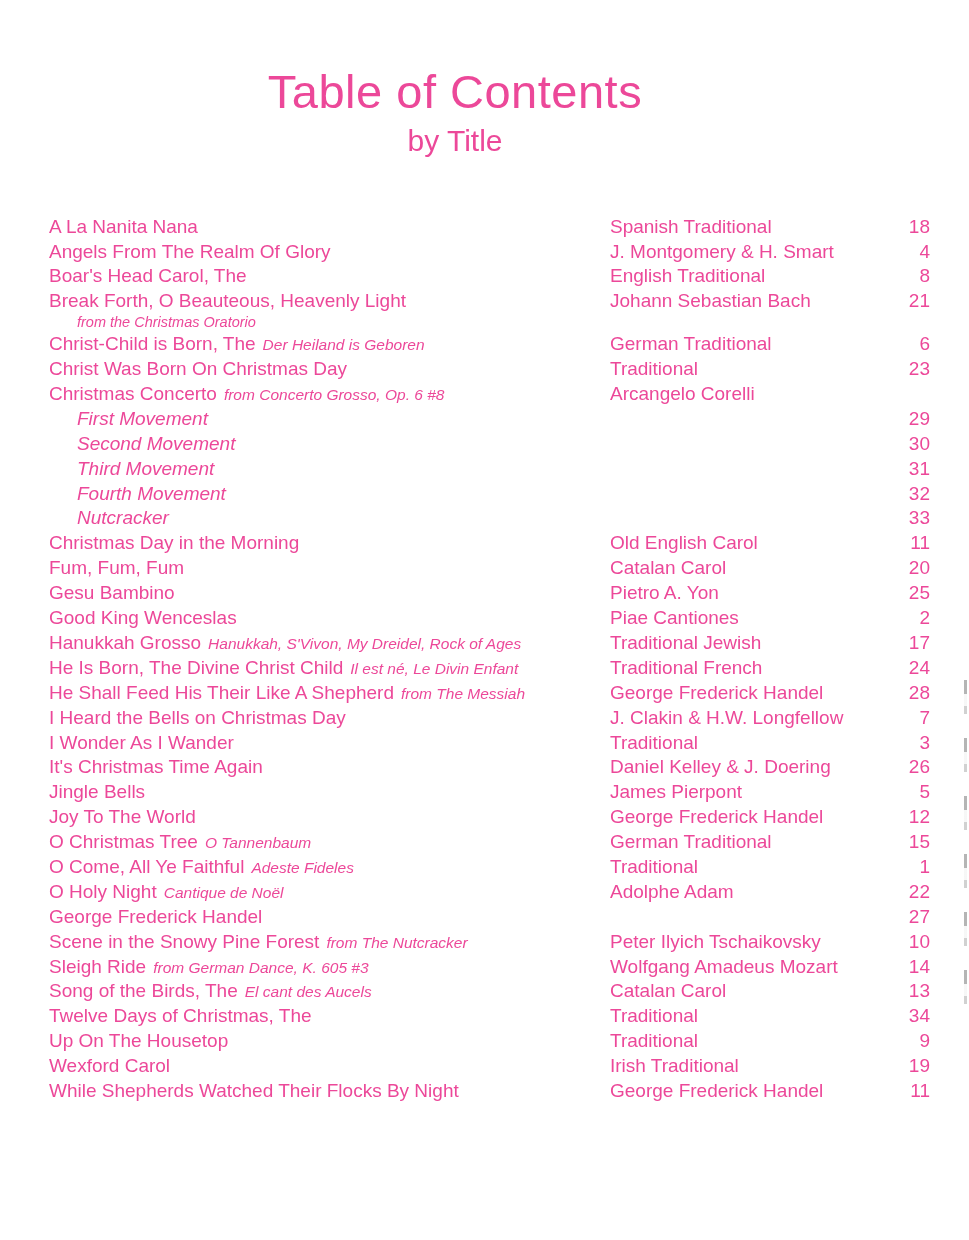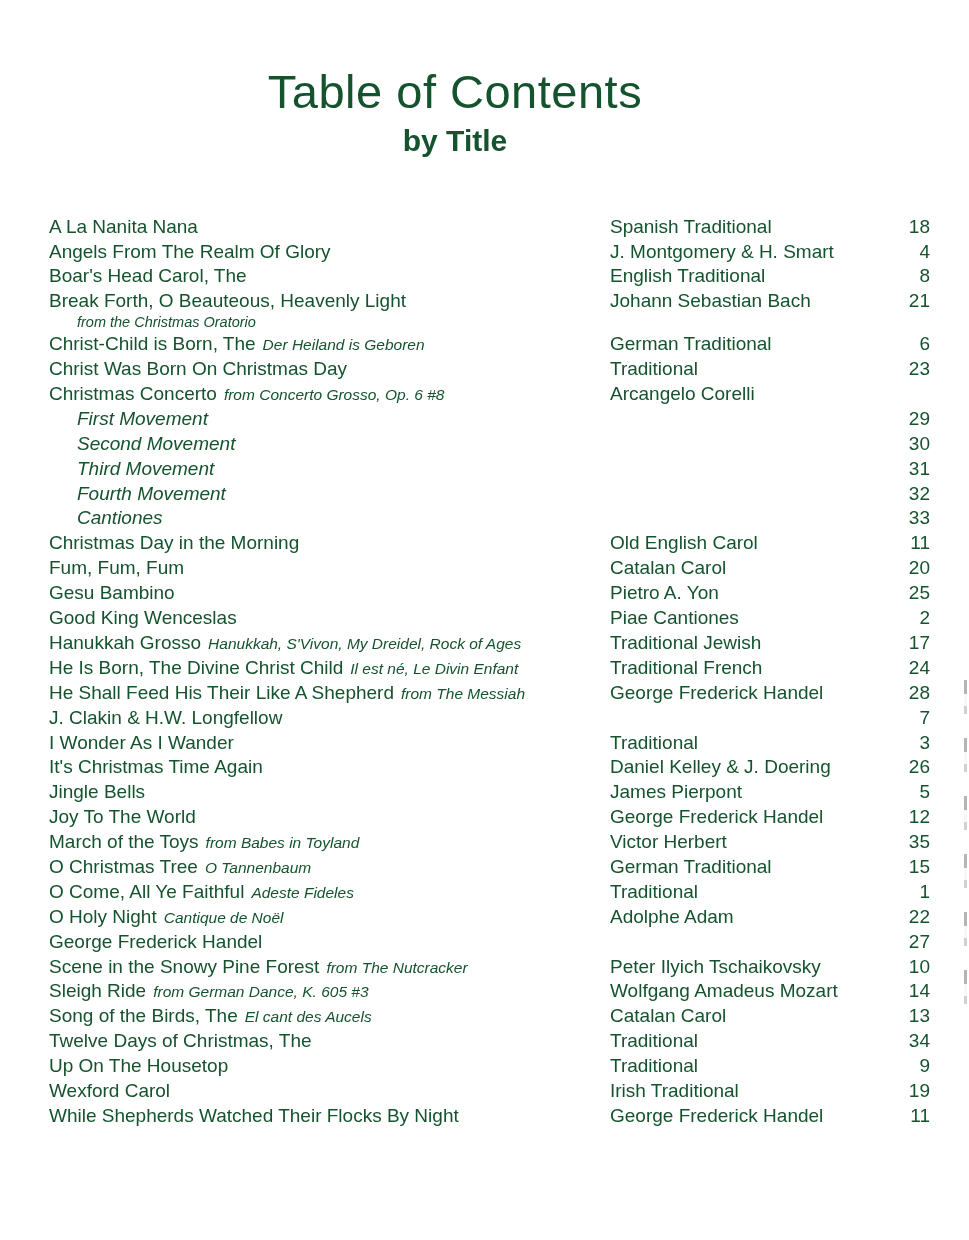--- a/index.html
+++ b/index.html
@@ -1,34 +1,34 @@
 <!DOCTYPE html>
 <html><head>
 <meta charset="utf-8">
 <style>
   html,body{margin:0;padding:0;background:#e8e8e8;}
   .page{
     position:relative;
     width:969px;height:1240px;
     background:#ffffff;
     font-family:"Liberation Sans","DejaVu Sans",sans-serif;
-    color:#14532d;
+    color:#ec4899;
     overflow:hidden;
     margin:0 auto;
   }
   .header{width:910px;text-align:center;padding-top:66px;}
   .main-title{
     font-size:47px;
     font-weight:400;
     letter-spacing:0.5px;
     line-height:1.1;
   }
   .sub-title{
     font-size:30px;
-    font-weight:700;
+    font-weight:400;
     margin-top:6px;
   }
   .toc{
     margin-top:58px;
     padding-left:49px;
     padding-right:39px;
   }
   .row{
     display:flex;
     align-items:baseline;
@@ -151,21 +151,21 @@
     <span class="page-cell">31</span>
   </div>
 
   <div class="row movement">
     <span class="title-cell"><span class="t">Fourth Movement</span><span class="note"></span></span>
     <span class="composer-cell"></span>
     <span class="page-cell">32</span>
   </div>
 
   <div class="row movement">
-    <span class="title-cell"><span class="t">Cantiones</span><span class="note"></span></span>
+    <span class="title-cell"><span class="t">Nutcracker</span><span class="note"></span></span>
     <span class="composer-cell"></span>
     <span class="page-cell">33</span>
   </div>
 
   <div class="row">
     <span class="title-cell"><span class="t">Christmas Day in the Morning</span><span class="note"></span></span>
     <span class="composer-cell">Old English Carol</span>
     <span class="page-cell">11</span>
   </div>
 
@@ -199,20 +199,21 @@
     <span class="page-cell">24</span>
   </div>
 
   <div class="row">
     <span class="title-cell"><span class="t">He Shall Feed His Their Like A Shepherd</span><span class="note">from The Messiah</span></span>
     <span class="composer-cell">George Frederick Handel</span>
     <span class="page-cell">28</span>
   </div>
 
   <div class="row">
+    <span class="title-cell"><span class="t">I Heard the Bells on Christmas Day</span><span class="note"></span></span>
     <span class="composer-cell">J. Clakin &amp; H.W. Longfellow</span>
     <span class="page-cell">7</span>
   </div>
 
   <div class="row">
     <span class="title-cell"><span class="t">I Wonder As I Wander</span><span class="note"></span></span>
     <span class="composer-cell">Traditional</span>
     <span class="page-cell">3</span>
   </div>
 
@@ -227,25 +228,20 @@
     <span class="composer-cell">James Pierpont</span>
     <span class="page-cell">5</span>
   </div>
 
   <div class="row">
     <span class="title-cell"><span class="t">Joy To The World</span><span class="note"></span></span>
     <span class="composer-cell">George Frederick Handel</span>
     <span class="page-cell">12</span>
   </div>
 
-  <div class="row">
-    <span class="title-cell"><span class="t">March of the Toys</span><span class="note">from Babes in Toyland</span></span>
-    <span class="composer-cell">Victor Herbert</span>
-    <span class="page-cell">35</span>
-  </div>
 
   <div class="row">
     <span class="title-cell"><span class="t">O Christmas Tree</span><span class="note">O Tannenbaum</span></span>
     <span class="composer-cell">German Traditional</span>
     <span class="page-cell">15</span>
   </div>
 
   <div class="row">
     <span class="title-cell"><span class="t">O Come, All Ye Faithful</span><span class="note">Adeste Fideles</span></span>
     <span class="composer-cell">Traditional</span>

